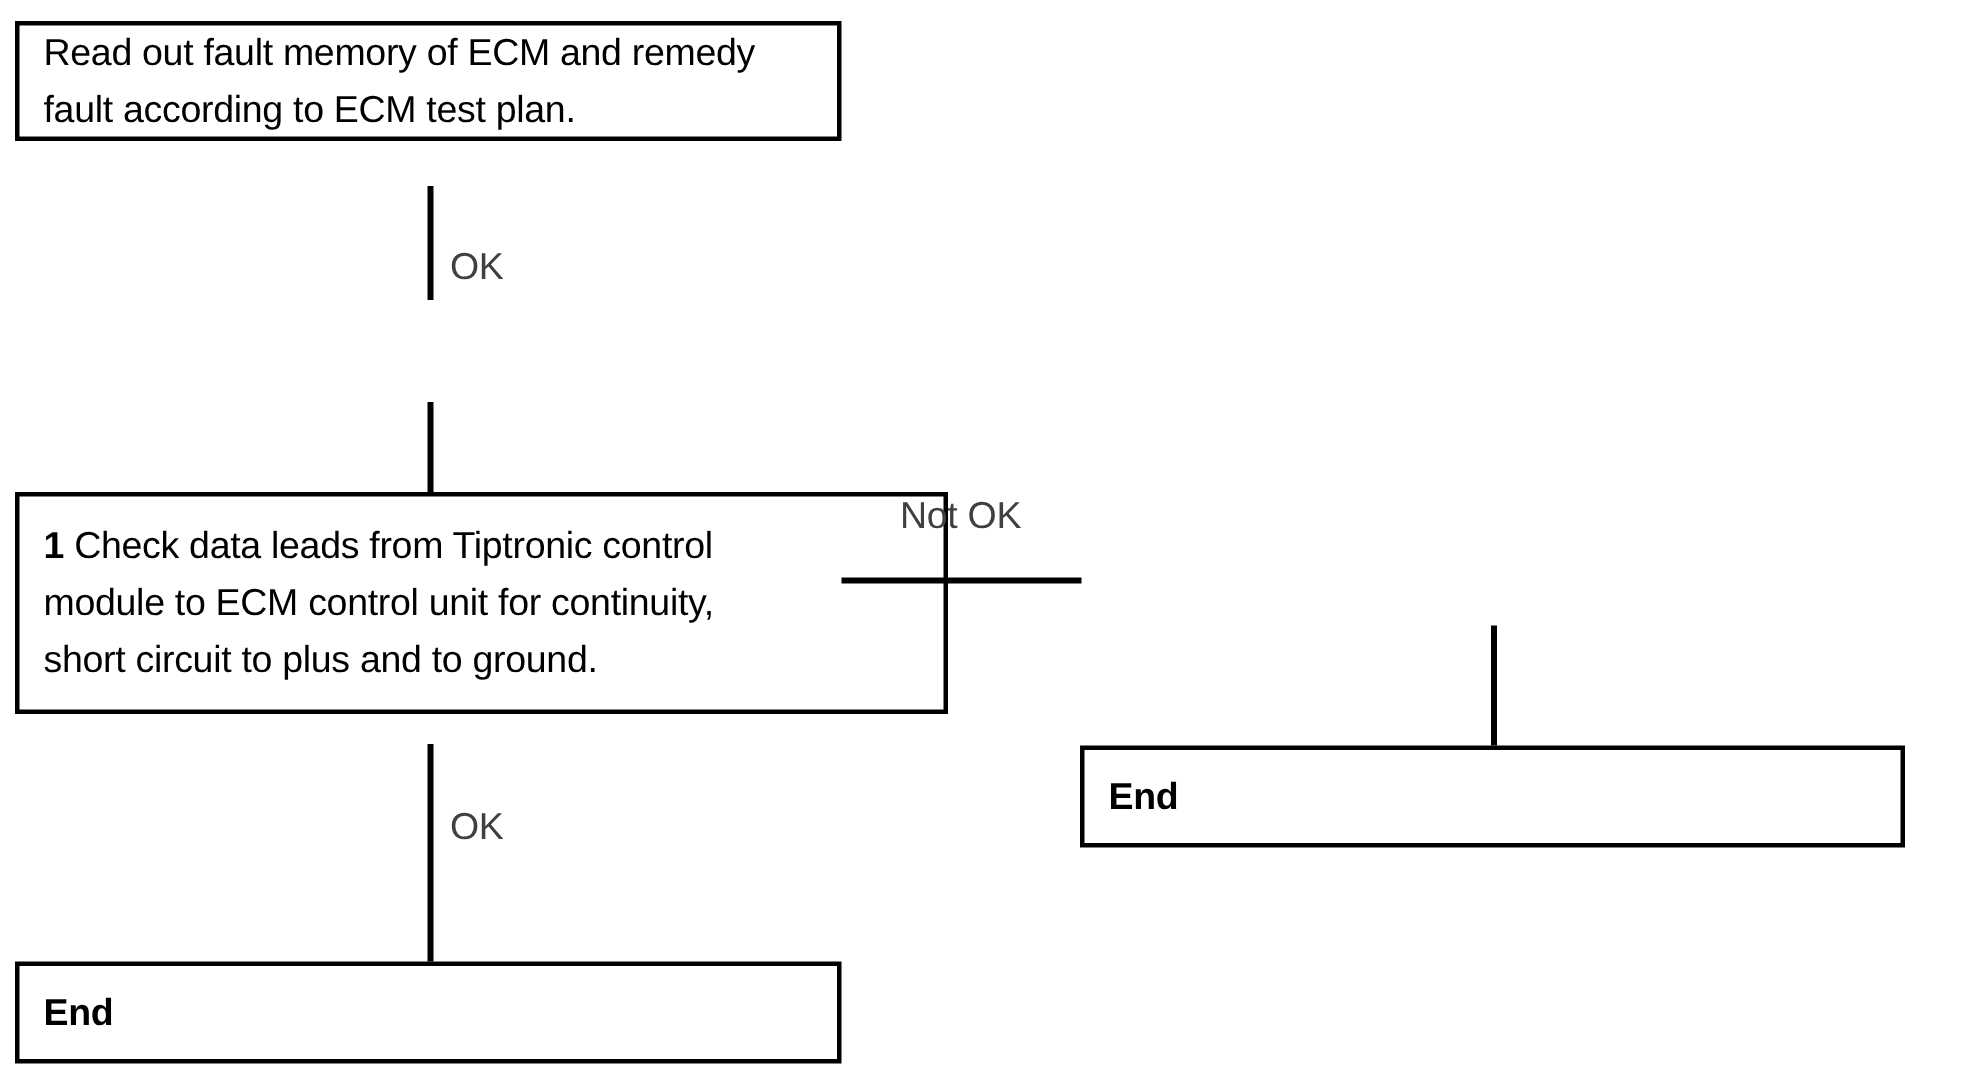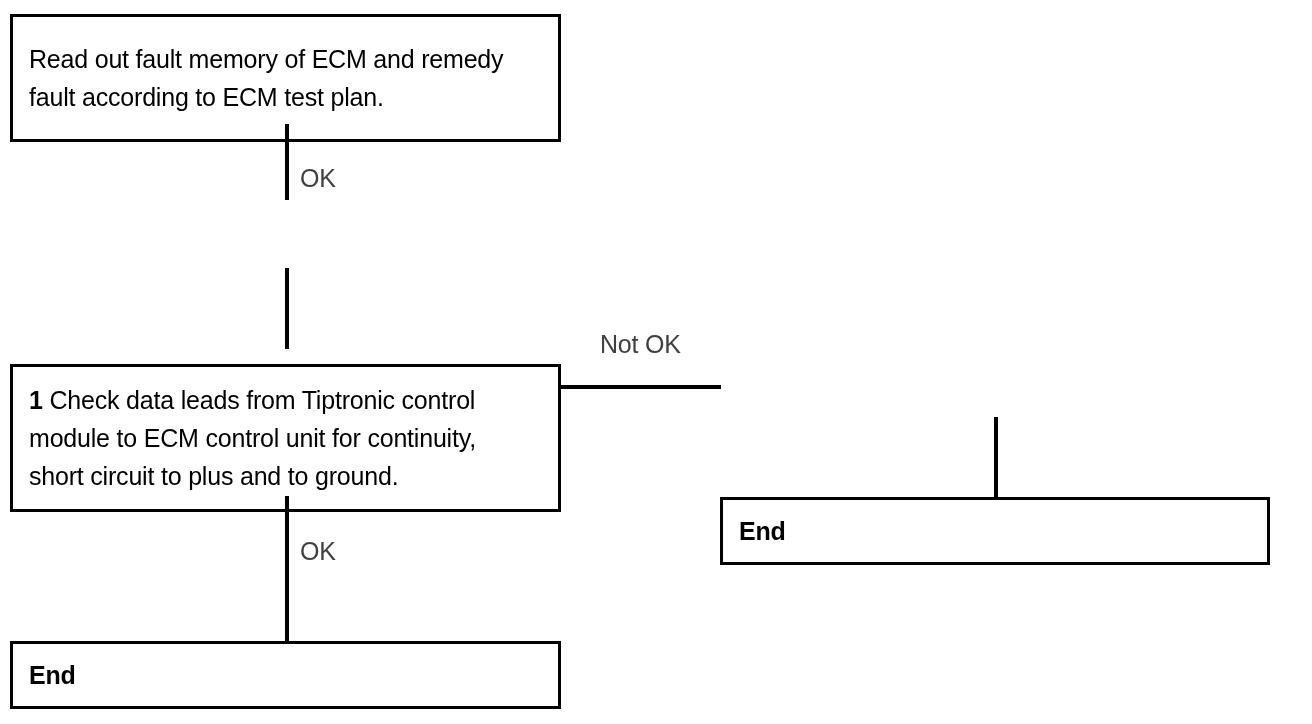--- a/index.html
+++ b/index.html
@@ -47,22 +47,22 @@
   .edge-label {
     position: absolute;
     font-size: 25px;
     line-height: 25px;
     color: #404040;
     white-space: nowrap;
     letter-spacing: -0.2px;
   }
 
   
-  #node-read-fault   { left: 10px;  top: 14px;  width: 551px; height: 128px; }
-  #node-check-leads  { left: 10px;  top: 364px; width: 551px; height: 148px; }
+  #node-read-fault   { left: 10px;  top: 14px;  width: 551px; height: 80px; }
+  #node-check-leads  { left: 10px;  top: 328px; width: 622px; height: 148px; }
   #node-end-left     { left: 10px;  top: 641px; width: 551px; height: 68px;  }
   #node-repair       { left: 720px; top: 351px; width: 550px; height: 66px;  }
   #node-end-right    { left: 720px; top: 497px; width: 550px; height: 68px;  }
 
   
   #edge-read-to-gap  { left: 285px; top: 124px; width: 4px;   height: 76px;  }
   #edge-gap-to-check { left: 285px; top: 268px; width: 4px;   height: 81px;  }
   #edge-check-to-end { left: 285px; top: 496px; width: 4px;   height: 146px; }
   #edge-check-to-rep { left: 561px; top: 385px; width: 160px; height: 4px;   }
   #edge-rep-to-end   { left: 994px; top: 417px; width: 4px;   height: 81px;  }

